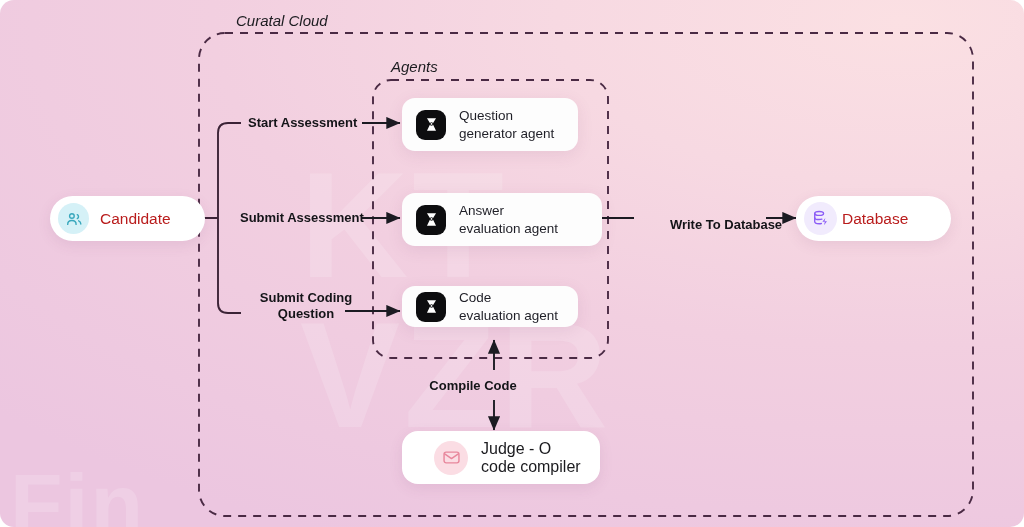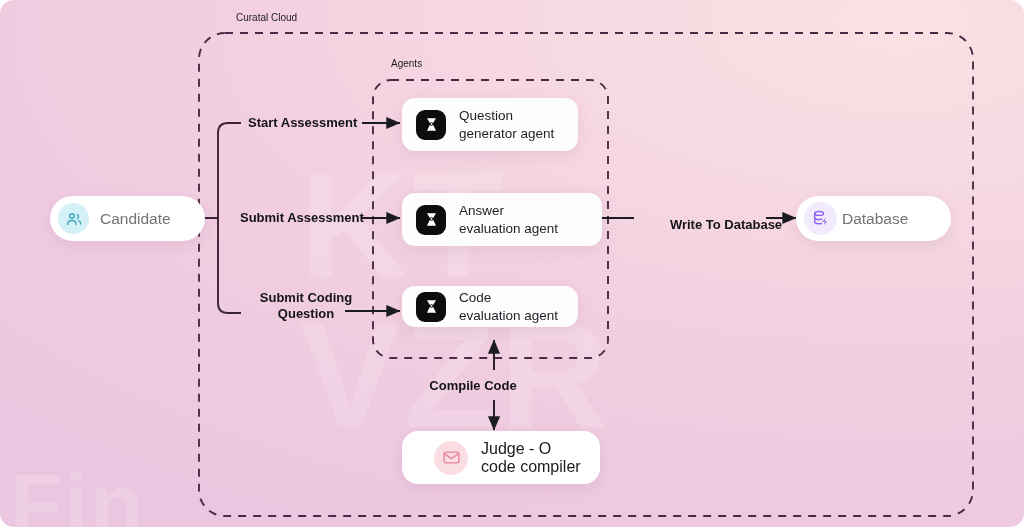--- a/index.html
+++ b/index.html
@@ -52,24 +52,25 @@
   svg.layer {
     position: absolute;
     inset: 0;
     width: 1024px;
     height: 527px;
     overflow: visible;
   }
 
   .grouplabel {
     position: absolute;
-    font-size: 10px;
+    font-size: 15px;
     font-weight: 400;
     color: #1c1c20;
     white-space: nowrap;
+    font-style: italic;
   }
 
   .edgelabel {
     position: absolute;
     font-size: 13px;
     font-weight: 700;
     color: #141418;
     text-align: center;
     white-space: nowrap;
     line-height: 1.25;
@@ -90,21 +91,21 @@
   }
   .pill .badge {
     flex: 0 0 auto;
     border-radius: 50%;
     display: flex;
     align-items: center;
     justify-content: center;
   }
   .pill .plabel {
     font-size: 15.5px;
-    color: #737373;
+    color: #b91c1c;
     white-space: nowrap;
   }
 
   .card {
     position: absolute;
     display: flex;
     align-items: center;
     background: #fdfdfd;
     border-radius: 13px;
     box-shadow: 0 4px 16px rgba(120, 60, 110, 0.10);

